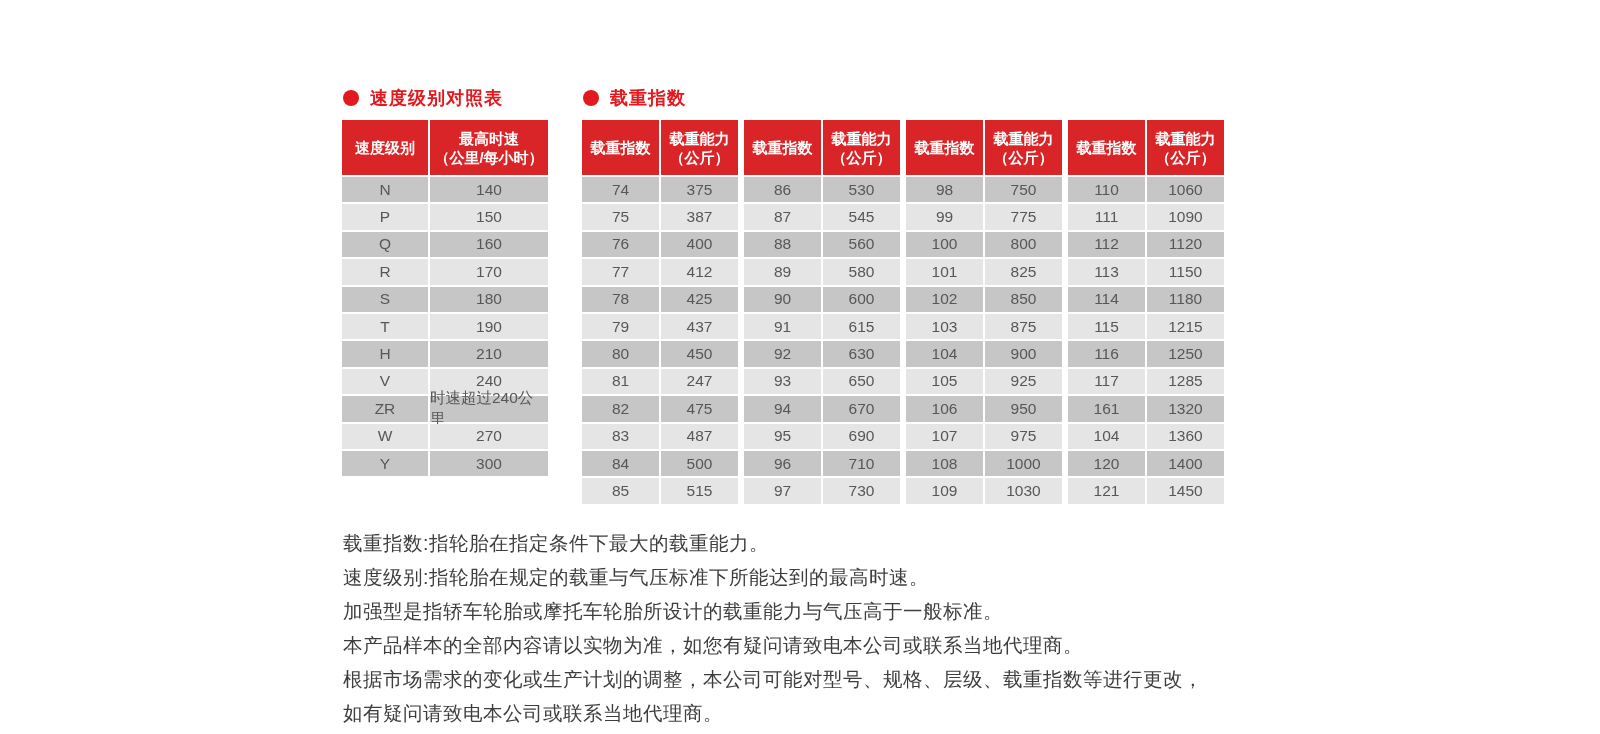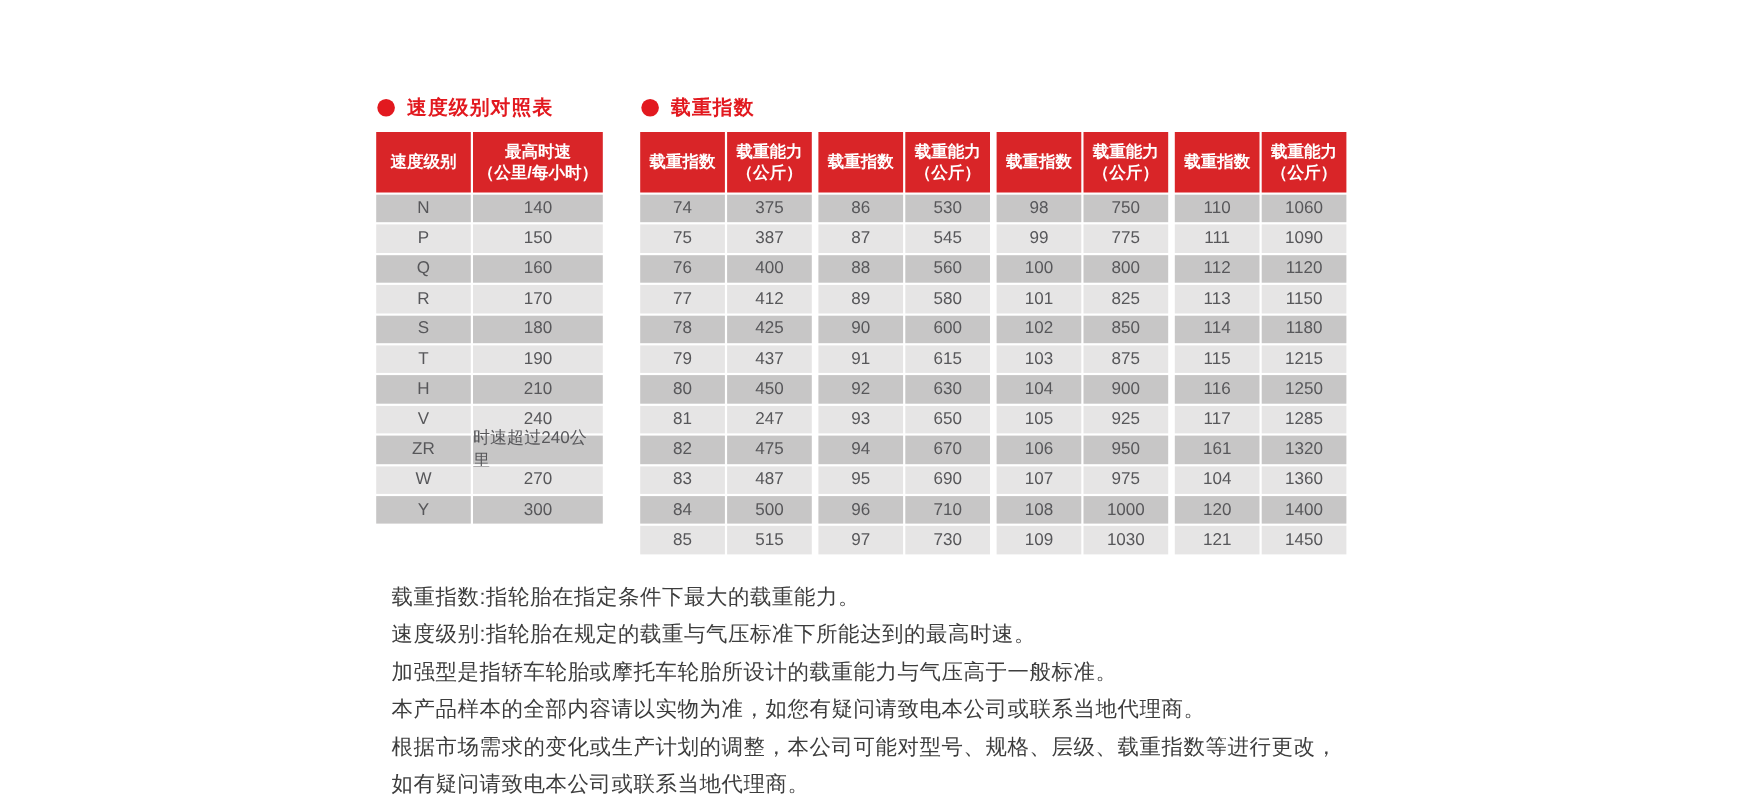--- a/index.html
+++ b/index.html
@@ -395,21 +395,21 @@
             <div class="cell lc">1030</div>
           </div>
           <div class="load-group">
             <div class="cell lc">121</div>
             <div class="cell lc">1450</div>
           </div>
         </div>
       </div>
   </div>
 
-  <div class="abs notes" style="left:356px;top:478px;width:1100px;">
+  <div class="abs notes" style="left:343px;top:478px;width:1100px;">
     <div>载重指数:指轮胎在指定条件下最大的载重能力。</div>
     <div>速度级别:指轮胎在规定的载重与气压标准下所能达到的最高时速。</div>
     <div>加强型是指轿车轮胎或摩托车轮胎所设计的载重能力与气压高于一般标准。</div>
     <div>本产品样本的全部内容请以实物为准，如您有疑问请致电本公司或联系当地代理商。</div>
     <div>根据市场需求的变化或生产计划的调整，本公司可能对型号、规格、层级、载重指数等进行更改，</div>
     <div>如有疑问请致电本公司或联系当地代理商。</div>
   </div>
 
 </div>
 

